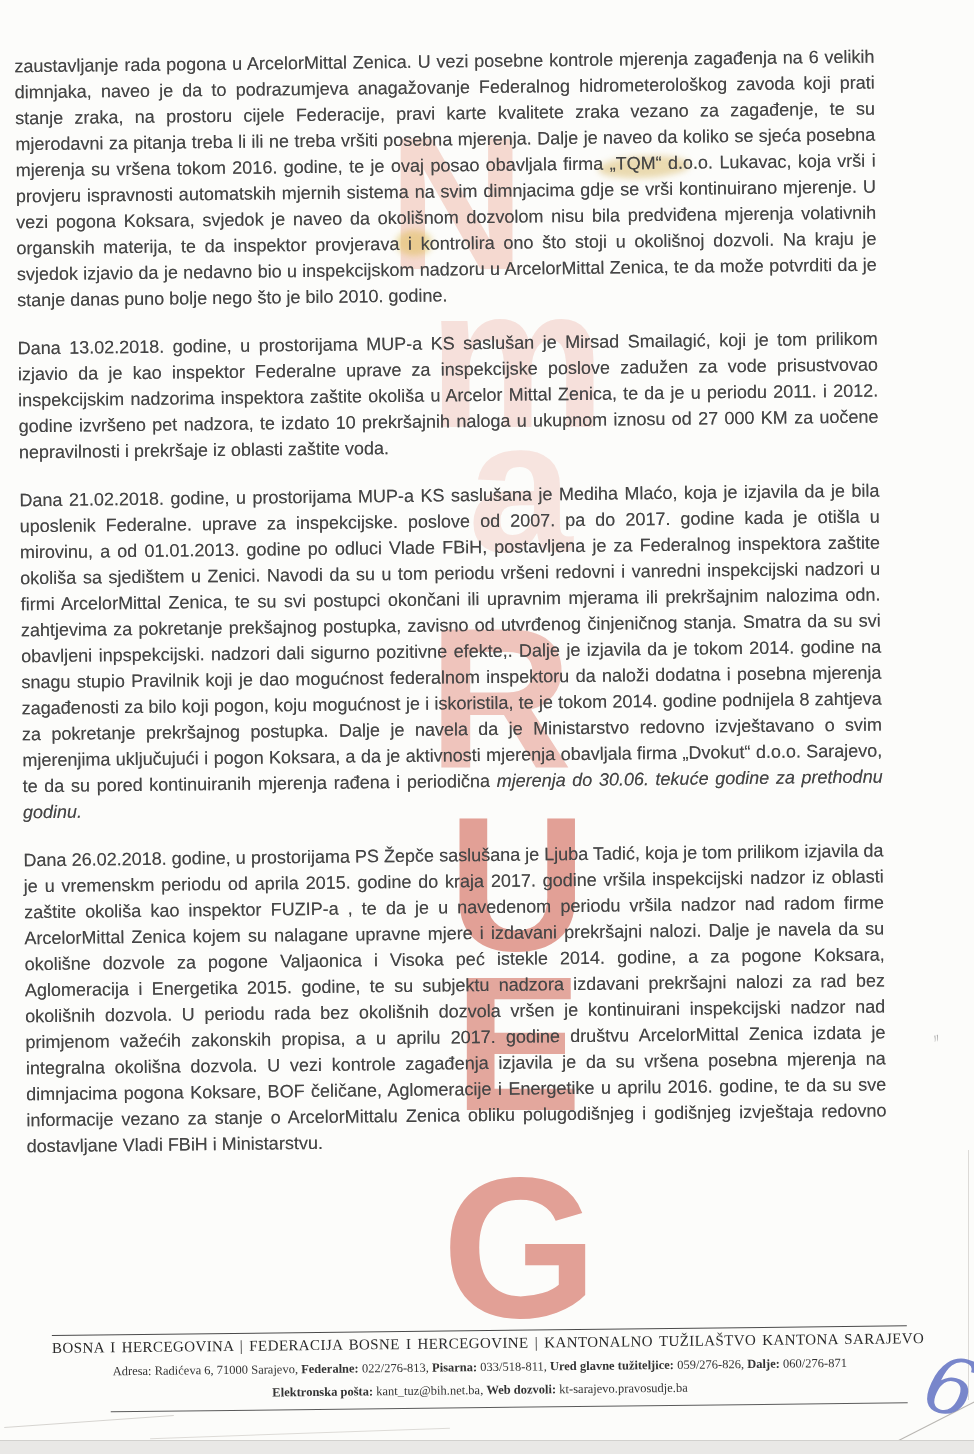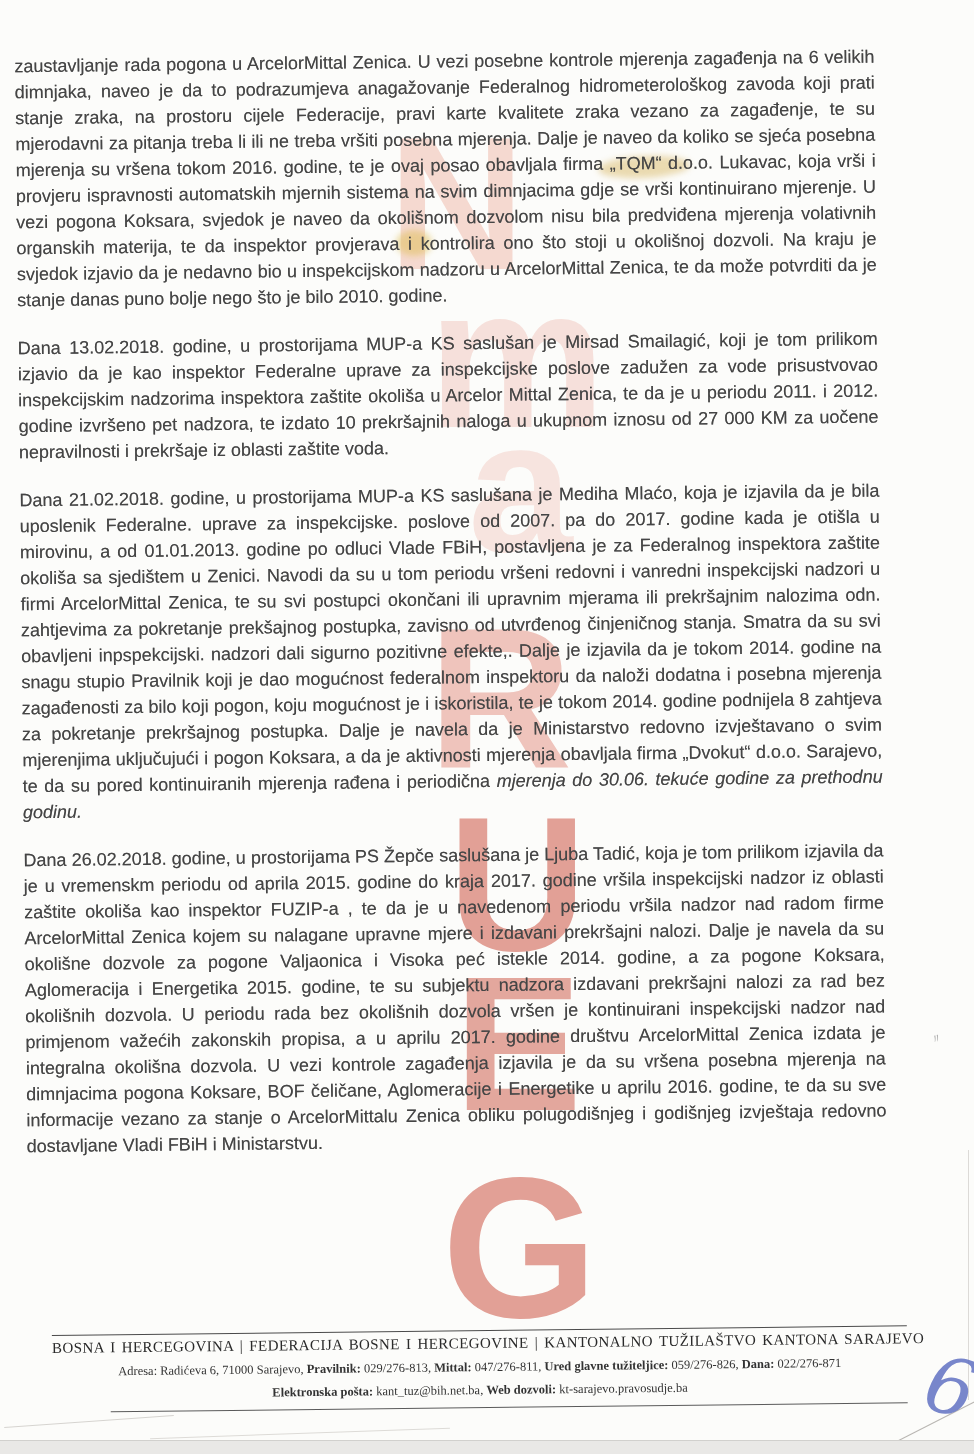--- a/index.html
+++ b/index.html
@@ -86,21 +86,21 @@
     <div class="body-text">
       <p class="para">zaustavljanje rada pogona u ArcelorMittal Zenica. U vezi posebne kontrole mjerenja zagađenja na 6 velikih dimnjaka, naveo je da to podrazumjeva anagažovanje Federalnog hidrometerološkog zavoda koji prati stanje zraka, na prostoru cijele Federacije, pravi karte kvalitete zraka vezano za zagađenje, te su mjerodavni za pitanja treba li ili ne treba vršiti posebna mjerenja. Dalje je naveo da koliko se sjeća posebna mjerenja su vršena tokom 2016. godine, te je ovaj posao obavljala firma „TQM“ d.o.o. Lukavac, koja vrši i provjeru ispravnosti automatskih mjernih sistema na svim dimnjacima gdje se vrši kontinuirano mjerenje. U vezi pogona Koksara, svjedok je naveo da okolišnom dozvolom nisu bila predviđena mjerenja volativnih organskih materija, te da inspektor provjerava i kontrolira ono što stoji u okolišnoj dozvoli. Na kraju je svjedok izjavio da je nedavno bio u inspekcijskom nadzoru u ArcelorMittal Zenica, te da može potvrditi da je stanje danas puno bolje nego što je bilo 2010. godine.</p>
       <p class="para">Dana 13.02.2018. godine, u prostorijama MUP-a KS saslušan je Mirsad Smailagić, koji je tom prilikom izjavio da je kao inspektor Federalne uprave za inspekcijske poslove zadužen za vode prisustvovao inspekcijskim nadzorima inspektora zaštite okoliša u Arcelor Mittal Zenica, te da je u periodu 2011. i 2012. godine izvršeno pet nadzora, te izdato 10 prekršajnih naloga u ukupnom iznosu od 27 000 KM za uočene nepravilnosti i prekršaje iz oblasti zaštite voda.</p>
       <p class="para"><span>Dana 21.02.2018. godine, u prostorijama MUP-a KS saslušana je Mediha Mlaćo, koja je izjavila da je bila uposlenik Federalne. uprave za inspekcijske. poslove od 2007. pa do 2017. godine kada je otišla u mirovinu, a od 01.01.2013. godine po odluci Vlade FBiH, postavljena je za Federalnog inspektora zaštite okoliša sa sjedištem u Zenici. Navodi da su u tom periodu vršeni redovni i vanredni inspekcijski nadzori u firmi ArcelorMittal Zenica, te su svi postupci okončani ili upravnim mjerama ili prekršajnim nalozima odn. zahtjevima za pokretanje prekšajnog postupka, zavisno od utvrđenog činjeničnog stanja. Smatra da su svi obavljeni inpspekcijski. nadzori dali sigurno pozitivne efekte,. Dalje je izjavila da je tokom 2014. godine na snagu stupio Pravilnik koji je dao mogućnost federalnom inspektoru da naloži dodatna i posebna mjerenja zagađenosti za bilo koji pogon, koju mogućnost je i iskoristila, te je tokom 2014. godine podnijela 8 zahtjeva za pokretanje prekršajnog postupka. Dalje je navela da je Ministarstvo redovno izvještavano o svim mjerenjima uključujući i pogon Koksara, a da je aktivnosti mjerenja obavljala firma „Dvokut“ d.o.o. Sarajevo, te da su pored kontinuiranih mjerenja rađena i periodična </span><span class="italic-tail">mjerenja do 30.06. tekuće godine za prethodnu godinu.</span></p>
       <p class="para">Dana 26.02.2018. godine, u prostorijama PS Žepče saslušana je Ljuba Tadić, koja je tom prilikom izjavila da je u vremenskm periodu od aprila 2015. godine do kraja 2017. godine vršila inspekcijski nadzor iz oblasti zaštite okoliša kao inspektor FUZIP-a , te da je u navedenom periodu vršila nadzor nad radom firme ArcelorMittal Zenica kojem su nalagane upravne mjere i izdavani prekršajni nalozi. Dalje je navela da su okolišne dozvole za pogone Valjaonica i Visoka peć istekle 2014. godine, a za pogone Koksara, Aglomeracija i Energetika 2015. godine, te su subjektu nadzora izdavani prekršajni nalozi za rad bez okolišnih dozvola. U periodu rada bez okolišnih dozvola vršen je kontinuirani inspekcijski nadzor nad primjenom važećih zakonskih propisa, a u aprilu 2017. godine društvu ArcelorMittal Zenica izdata je integralna okolišna dozvola. U vezi kontrole zagađenja izjavila je da su vršena posebna mjerenja na dimnjacima pogona Koksare, BOF čeličane, Aglomeracije i Energetike u aprilu 2016. godine, te da su sve informacije vezano za stanje o ArcelorMittalu Zenica obliku polugodišnjeg i godišnjeg izvještaja redovno dostavljane Vladi FBiH i Ministarstvu.</p>
     </div>
 
     <div class="footer">
       <div class="rule-top"></div>
       <div class="f1">BOSNA I HERCEGOVINA | FEDERACIJA BOSNE I HERCEGOVINE | KANTONALNO TUŽILAŠTVO KANTONA SARAJEVO</div>
-      <div class="f2"><span>Adresa: Radićeva 6, 71000 Sarajevo, </span><b>Pravilnik:</b><span> 029/276-813, </span><b>Mittal:</b><span> 047/276-811, </span><b>Ured glavne tužiteljice:</b><span> 059/276-826, </span><b>Dana:</b><span> 022/276-871</span></div>
+      <div class="f2"><span>Adresa: Radićeva 6, 71000 Sarajevo, </span><b>Federalne:</b><span> 022/276-813, </span><b>Pisarna:</b><span> 033/518-811, </span><b>Ured glavne tužiteljice:</b><span> 059/276-826, </span><b>Dalje:</b><span> 060/276-871</span></div>
       <div class="f3"><b>Elektronska pošta:</b><span> kant_tuz@bih.net.ba, </span><b>Web dozvoli:</b><span> kt-sarajevo.pravosudje.ba</span></div>
       <div class="rule-bottom"></div>
     </div>
 
   </div>
 
   <div class="page-number">6</div>
 
   <div class="pen-mark">〃</div>
 

